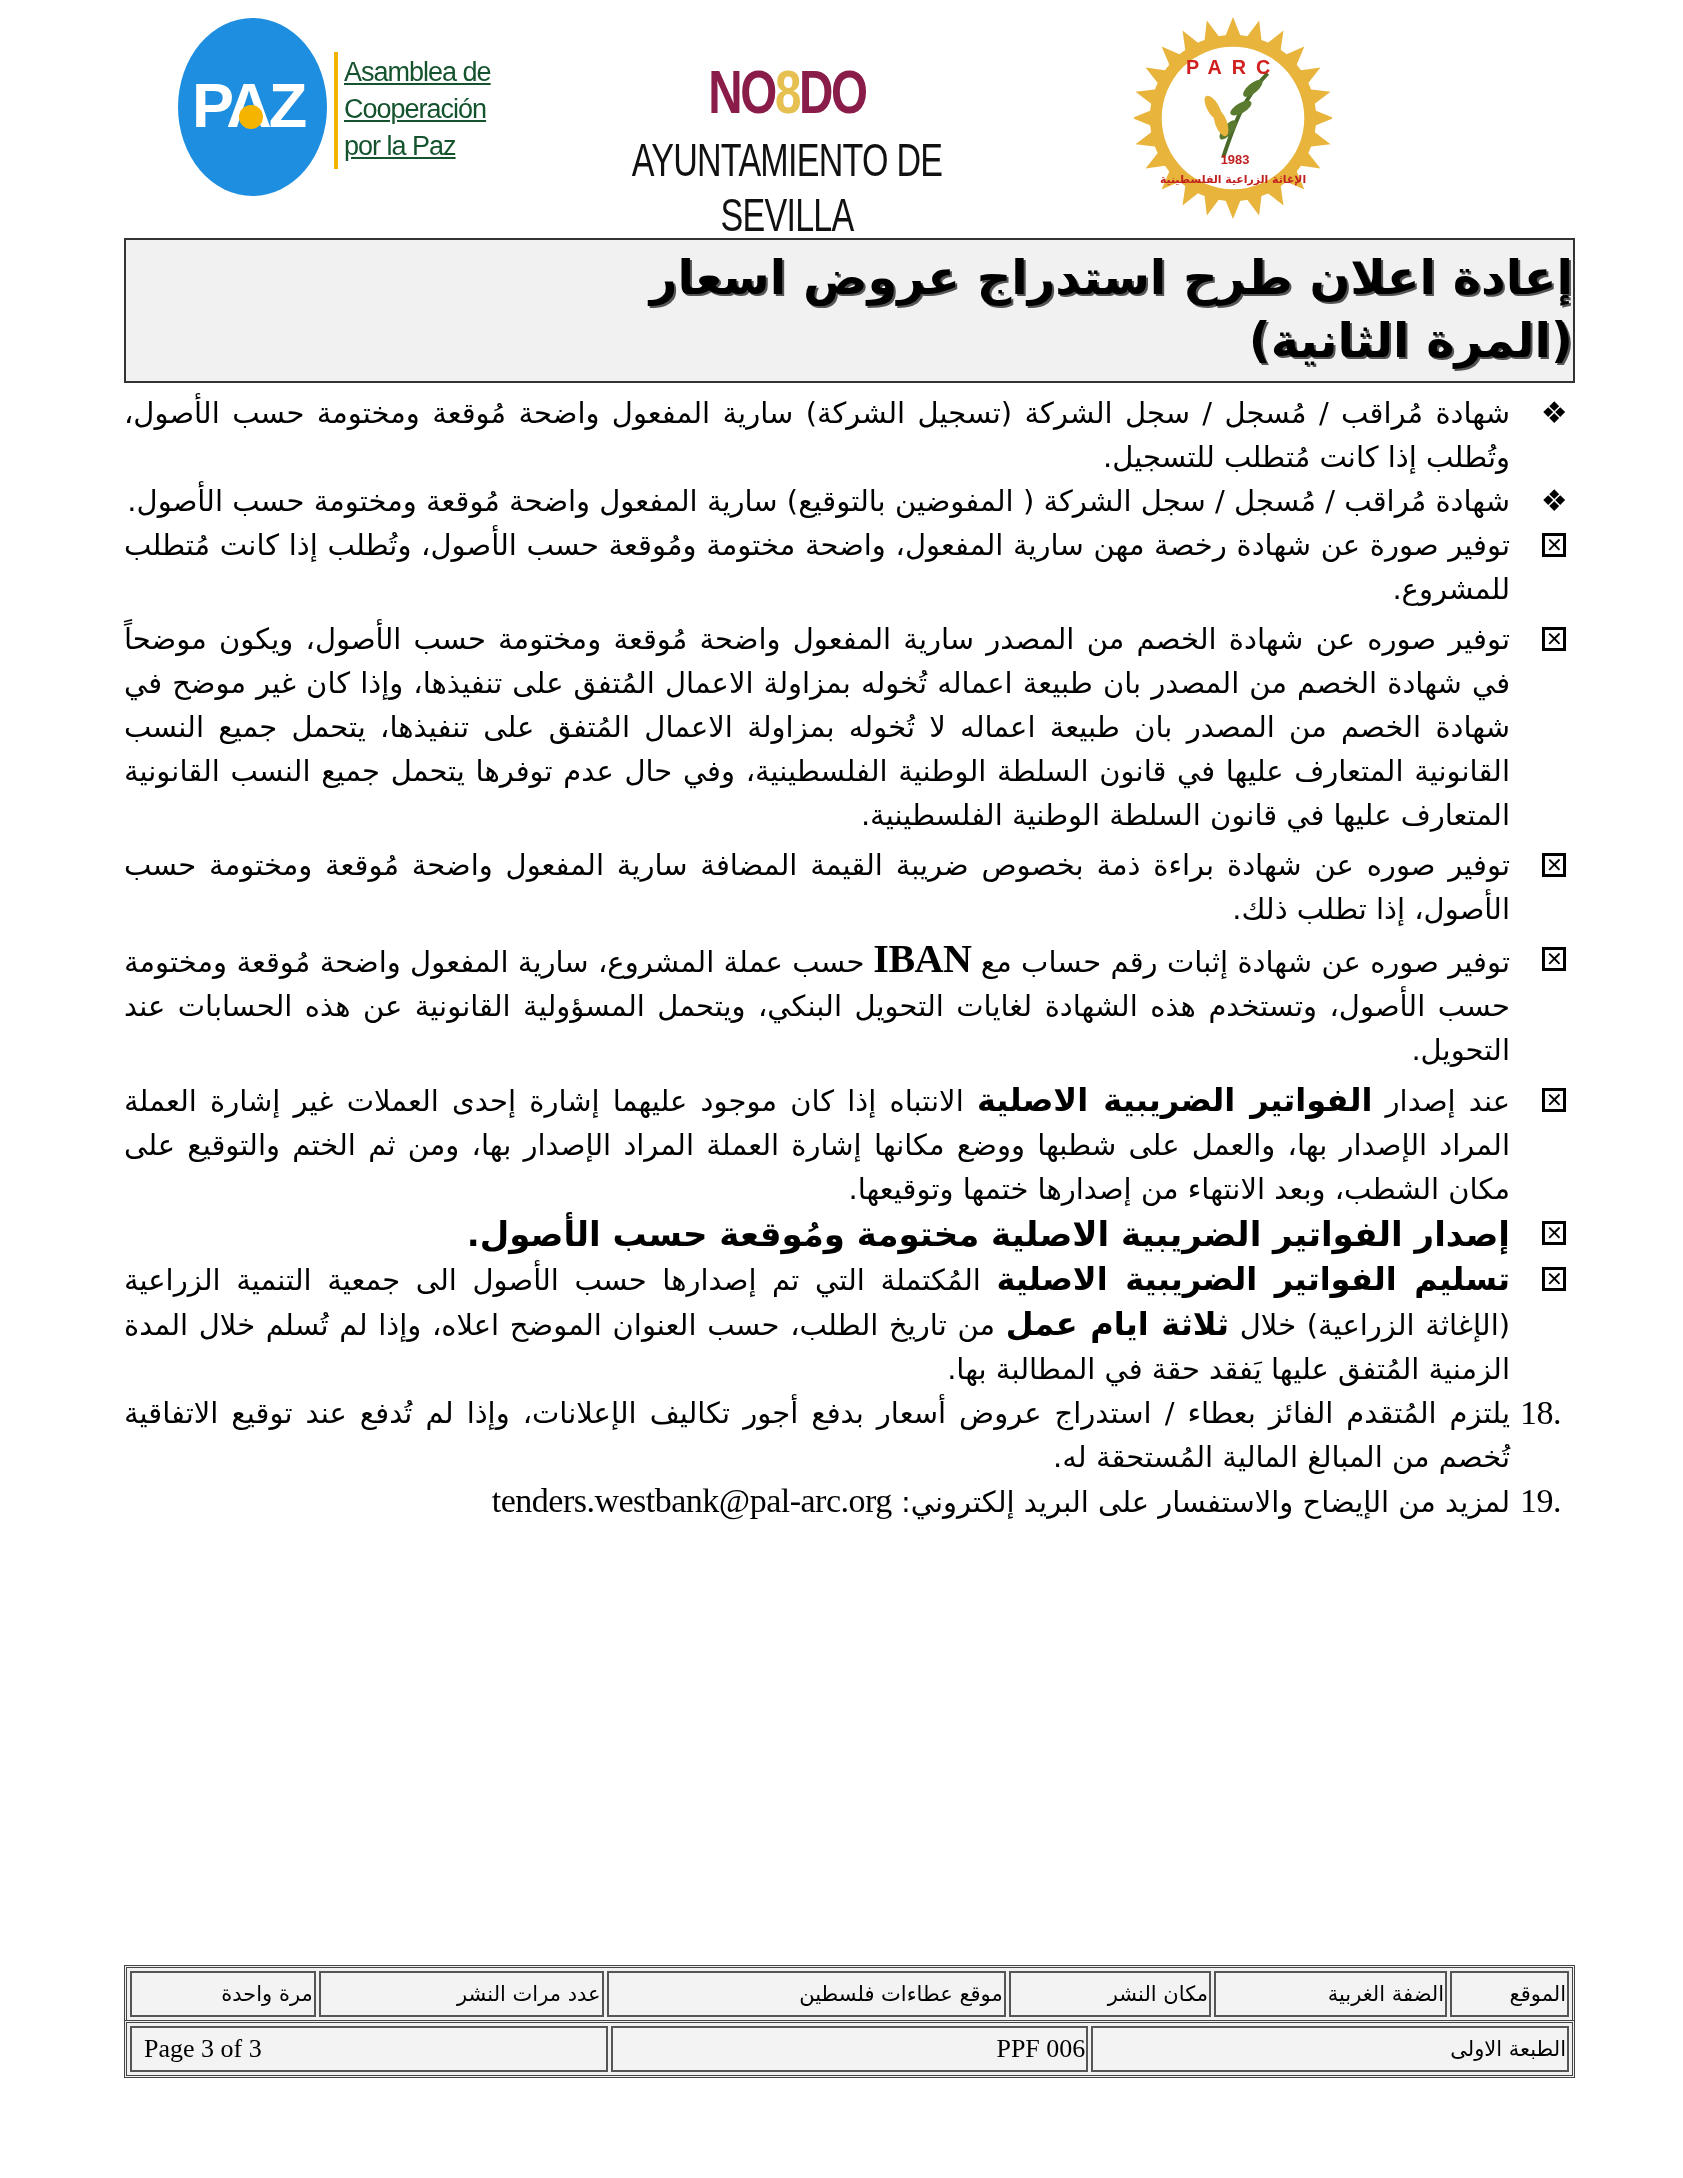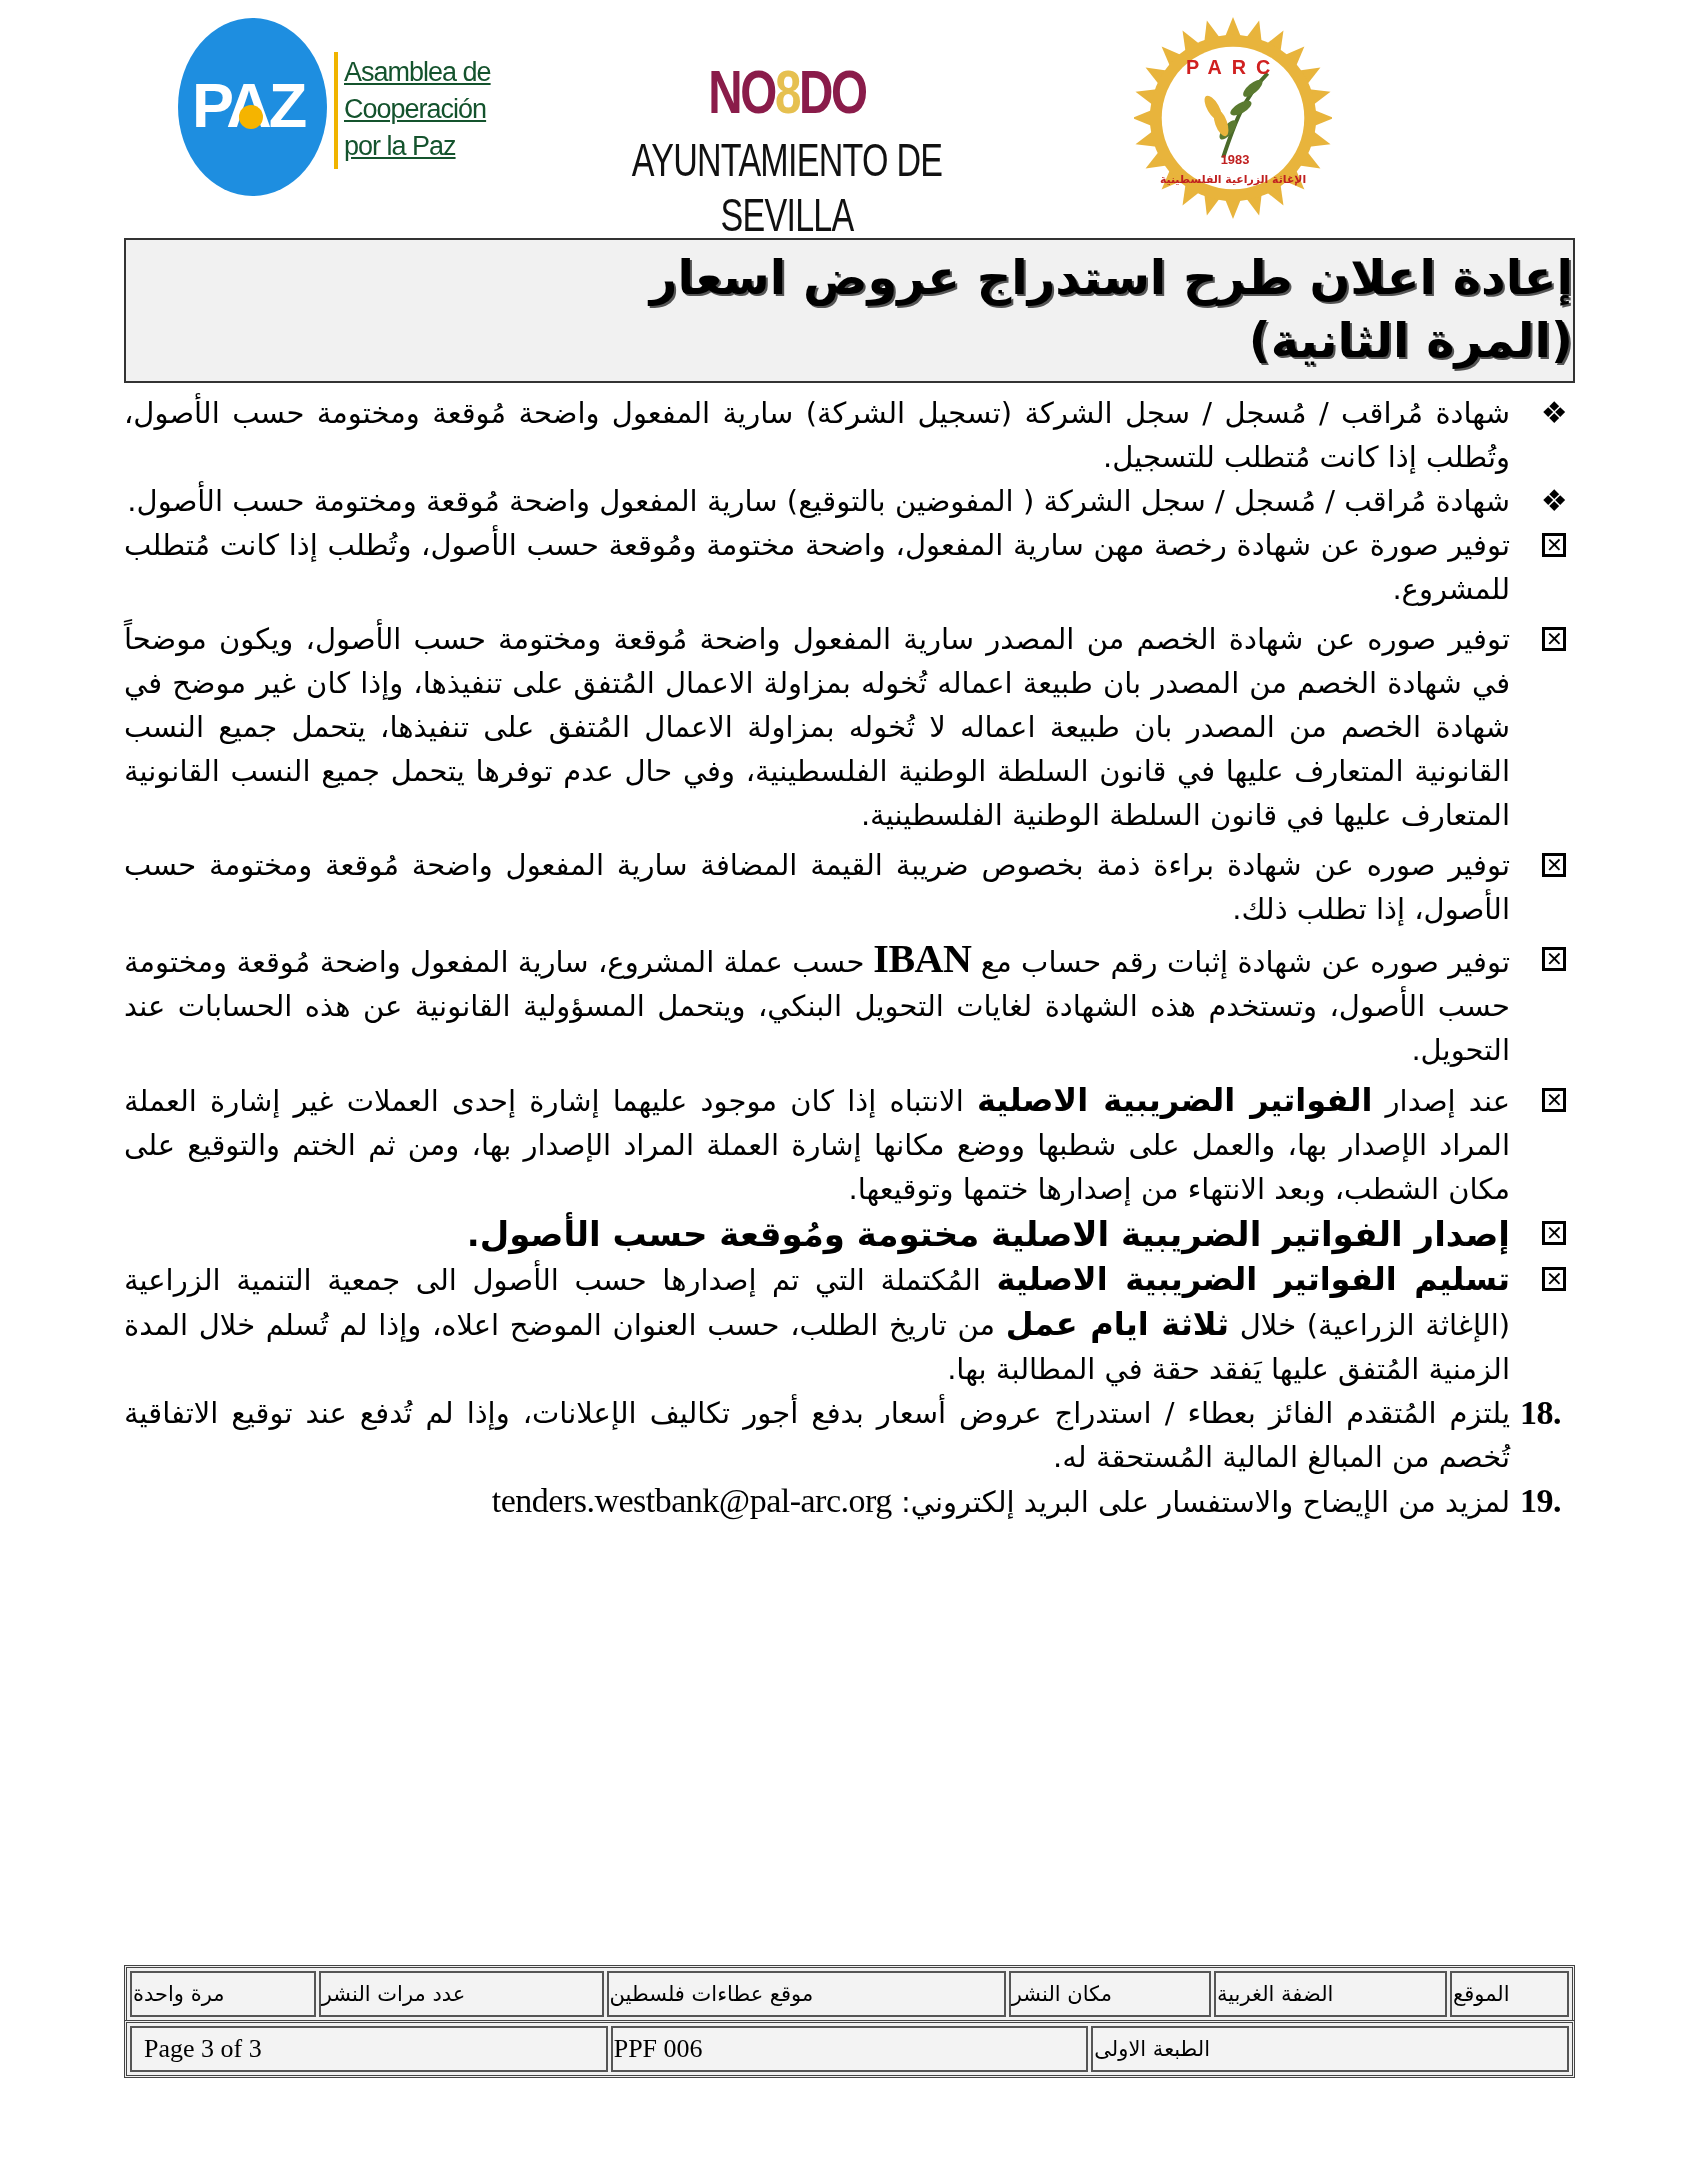--- a/index.html
+++ b/index.html
@@ -40,30 +40,30 @@
   .content { position: absolute; left: 124px; top: 391px; width: 1455px; direction: rtl; }
   .item { position: relative; padding-right: 69px; font-size: 29px; line-height: 44px;
           text-align: justify; font-family: "DejaVu Sans", sans-serif; letter-spacing: -0.5px; }
   .item .bullet { position: absolute; right: 8px; top: 4px; width: 34px; height: 36px;
                   display: flex; align-items: center; justify-content: center; }
   .box-x { width: 24px; height: 24px; border: 3px solid #000; box-sizing: border-box;
            display: flex; align-items: center; justify-content: center; font-weight: bold; font-size: 20px;
            line-height: 1; font-family: "DejaVu Sans", sans-serif; }
   .diamonds { font-size: 30px; line-height: 1; }
   .num { position: absolute; right: 0; top: 0; width: 59px; text-align: left; direction: ltr;
-         font-family: "Liberation Serif", serif; font-size: 34px; font-weight: bold; }
+         font-family: "Liberation Serif", serif; font-size: 34px; }
   .item.big { font-size: 34px; font-weight: bold; line-height: 46px; }
   .b { font-weight: bold; font-size: 32px; }
   .iban { font-family: "Liberation Serif", serif; font-weight: bold; font-size: 40px; }
   .email { font-family: "Liberation Serif", serif; font-size: 34px; direction: ltr; unicode-bidi: embed; }
 
   
   .foot-table { position: absolute; left: 124px; width: 1451px; border-collapse: separate; border-spacing: 3px;
                 border: 3px double #444; background: #f1f1f1; direction: rtl; }
-  .foot-table td { border: 2px solid #555; text-align: left; font-size: 21px; height: 40px;
+  .foot-table td { border: 2px solid #555; text-align: right; font-size: 21px; height: 40px;
                    font-family: "DejaVu Sans", sans-serif; background: #f3f3f3; }
   .t1 { top: 1965px; }
   .t2 { top: 2020px; }
   .t2 td.ltr { direction: ltr; font-family: "Liberation Serif", serif; font-size: 26px; margin-top: 9px; }
   .t2 td.left { text-align: left; padding-left: 12px; }
 </style>
 </head>
 <body>
 
 <div class="logos">

